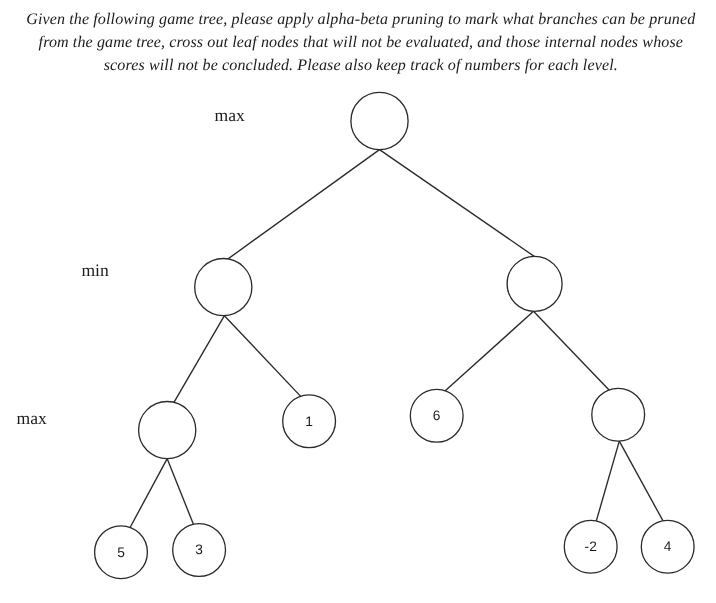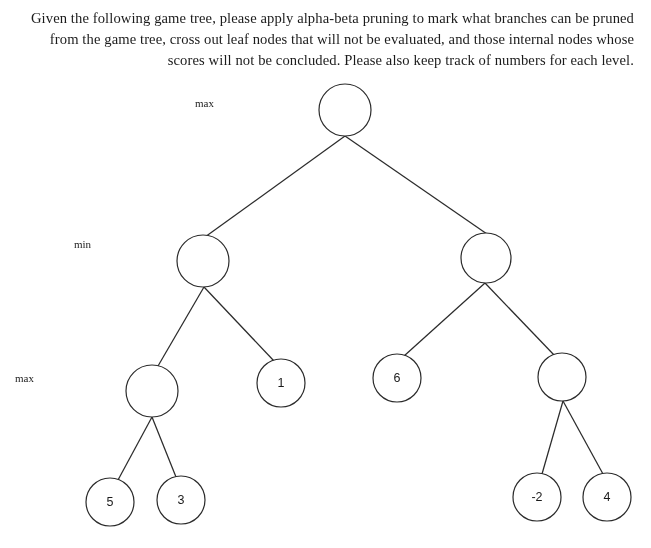--- a/index.html
+++ b/index.html
@@ -16,34 +16,35 @@
     color: #1a1a1a;
   }
   #question-text {
     position: absolute;
     left: 22px;
     top: 8px;
     width: 612px;
     font-size: 14.6px;
     line-height: 21px;
     color: #1b1b1b;
-    text-align: right;
+    text-align: center;
     letter-spacing: 0.1px;
+    font-style: italic;
   }
   #tree-canvas {
     position: absolute;
     left: 0;
     top: 0;
     width: 651px;
     height: 548px;
   }
   .level-label {
     position: absolute;
     font-family: "Liberation Serif", serif;
-    font-size: 11px;
+    font-size: 16px;
     color: #1b1b1b;
     white-space: nowrap;
   }
   .node-value {
     font-family: "Liberation Sans", sans-serif;
     font-size: 12.5px;
     fill: #1b1b1b;
   }
   .tree-edge {
     stroke: #2b2b2b;

